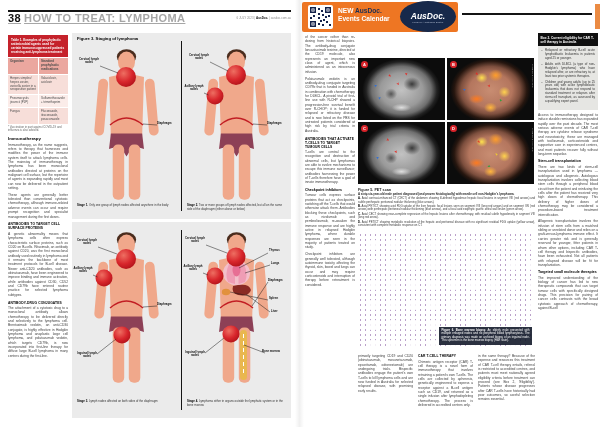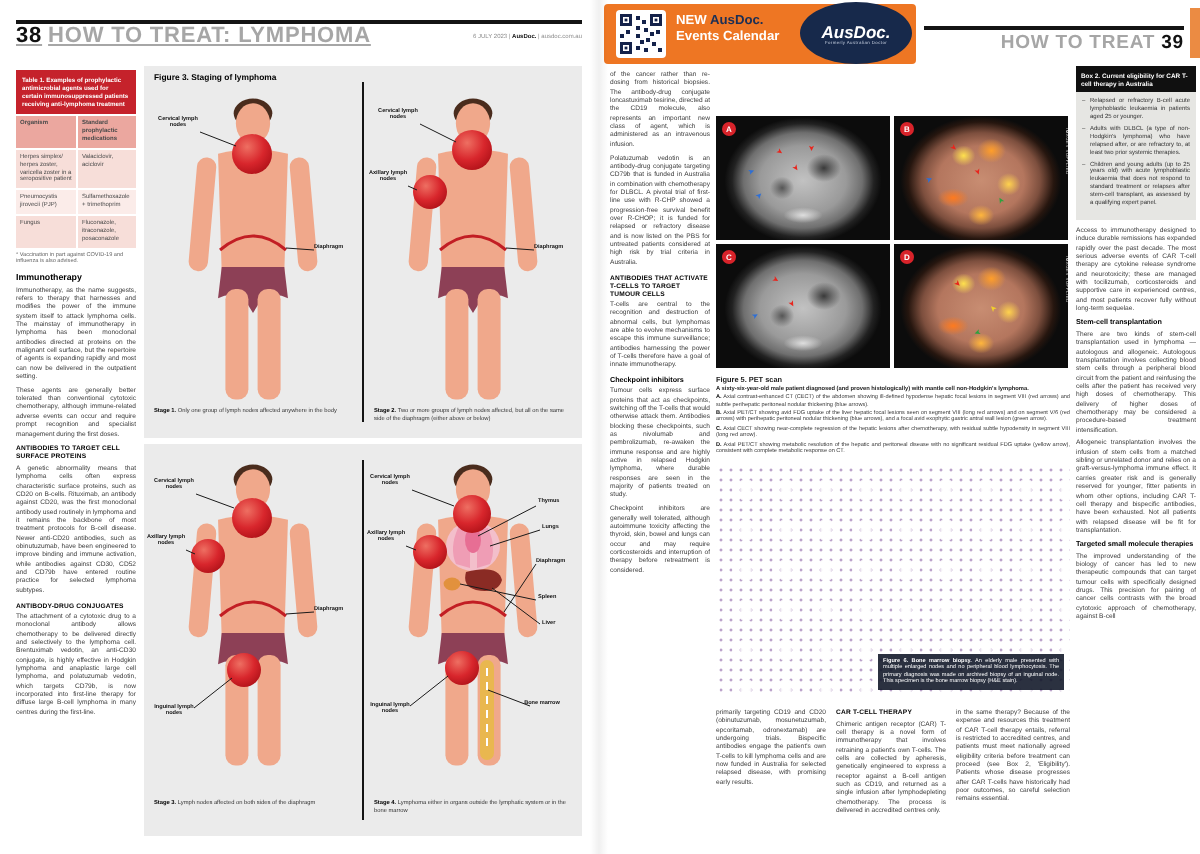--- a/index.html
+++ b/index.html
@@ -161,23 +161,20 @@
     <div class="bannerTxt">
       <div><span>NEW </span><span class="brand">AusDoc.</span></div>
       <div>Events Calendar</div>
     </div>
   </div>
   <div class="logoCircle">
     <div class="lg">AusDoc.</div>
     <div class="tg">Formerly Australian Doctor</div>
   </div>
   <div class="rule" style="left:462px;top:13px;width:130px;height:1.5px;"></div>
-  <div class="hdrR">
-    <span>HOW TO TREAT</span><b>39</b>
-  </div>
   <div class="edgeSliver"></div>
   <div class="fold"></div>
 
   <div class="txtcol" style="left:8px;top:35px;width:60px;height:385px;">
     <div class="t1">
       <div class="t1-title">Table 1. Examples of prophylactic antimicrobial agents used for certain immunosuppressed patients receiving anti-lymphoma treatment</div>
       <div class="t1-row t1-head">
         <div class="c1">Organism</div>
         <div class="c2">Standard prophylactic medications</div>
       </div>

